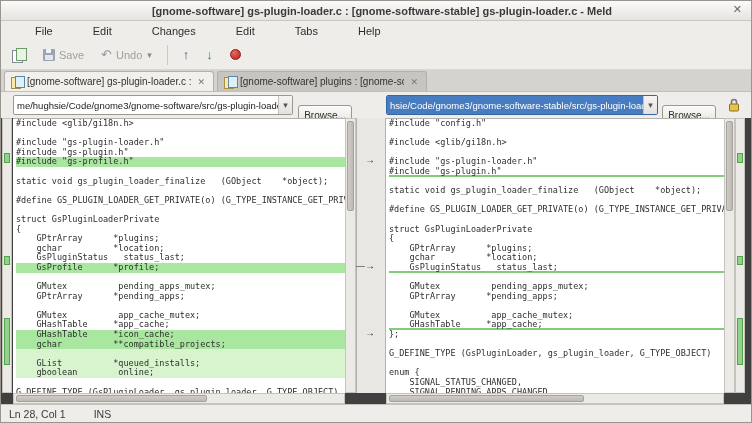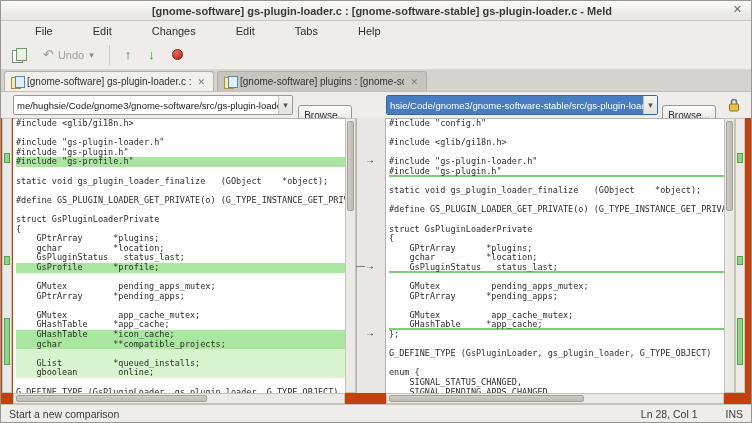--- a/index.html
+++ b/index.html
@@ -47,21 +47,21 @@
   .selrow{height:26px;position:relative;flex:0 0 auto;background:#efedea;}
   .combo{position:absolute;top:3px;height:20px;background:#fff;border:1px solid #9b9892;border-radius:2px;display:flex;align-items:center;overflow:hidden;cursor:pointer;}
   .combo-text{font-size:9.5px;white-space:nowrap;padding:0 3px;flex:1;overflow:hidden;color:#222;}
   .combo-arrow{width:14px;text-align:center;font-size:9px;color:#555;border-left:1px solid #c4c1bb;align-self:stretch;display:flex;align-items:center;justify-content:center;background:linear-gradient(#f6f5f3,#e3e1dd);}
   .combo.selected{border-color:#3465a4;}
   .combo.selected .combo-text{background:#477cc0;color:#fff;align-self:stretch;display:flex;align-items:center;}
   .browse{position:absolute;top:13px;height:20px;font-size:10px;color:#2e2e2e;background:linear-gradient(#fbfbfa,#e4e2de);border:1px solid #9b9892;border-radius:3px;cursor:pointer;font-family:"Liberation Sans",sans-serif;}
   .lockbtn{position:absolute;top:4px;width:18px;height:18px;display:flex;align-items:center;justify-content:center;cursor:pointer;border-radius:2px;}
 
   
-  .main{flex:1;position:relative;background:#c2410c;overflow:hidden;}
+  .main{flex:1;position:relative;background:#404040;overflow:hidden;}
   .mapstrip{position:absolute;top:0;bottom:11px;width:10px;background:#eceae6;border:1px solid #c6c3bd;}
   .mark{position:absolute;left:1px;right:1px;background:#8fd487;border:1px solid #56a04e;}
   .pane{position:absolute;top:0;bottom:11px;background:#fff;border-top:1px solid #b5b2ac;overflow:hidden;}
   .code{font-family:"DejaVu Sans Mono",monospace;font-size:8.5px;white-space:pre;padding-left:3px;}
   .ln{height:9.6px;line-height:9.6px;}
   .g{background:#d7f4cf;}
   .gs{background:#a9e6a0;}
   .ib{box-shadow:inset 0 -2px 0 #7fce77;}
   .gutter{position:absolute;top:0;bottom:11px;left:355px;width:30px;background:#e9e7e3;border-left:1px solid #b5b2ac;border-right:1px solid #b5b2ac;}
   .garrow{position:absolute;left:8px;font-size:10px;font-weight:bold;color:#1c1c1c;line-height:10px;cursor:pointer;}
@@ -92,20 +92,24 @@
     <span class="menu-item">Edit</span>
     <span class="menu-item">Tabs</span>
     <span class="menu-item">Help</span>
   </div>
 
   <div class="toolbar">
     <button class="tbtn">
       <span class="pages"></span>
     </button>
     <button class="tbtn disabled">
+      <span class="floppy"></span>
+      <span>Save</span>
+    </button>
+    <button class="tbtn disabled">
       <span class="undoglyph">↶</span>
       <span>Undo</span>
       <span class="caret">▾</span>
     </button>
     <span class="tsep"></span>
     <button class="tbtn">
       <span class="arrow-up">↑</span>
     </button>
     <button class="tbtn">
       <span class="arrow-down">↓</span>
@@ -184,20 +188,19 @@
 
     <div class="hscroll" style="left:12px;width:332px;">
       <div class="hthumb" style="left:2px;width:58%;"></div>
     </div>
     <div class="hscroll" style="left:385px;width:338px;">
       <div class="hthumb" style="left:2px;width:58%;"></div>
     </div>
   </div>
 
   <div class="statusbar">
-    <span>Start a new comparison</span>
     <span class="status-right">
       <span>Ln 28, Col 1</span>
       <span>INS</span>
     </span>
   </div>
 
 </div>
 
 </body></html>

